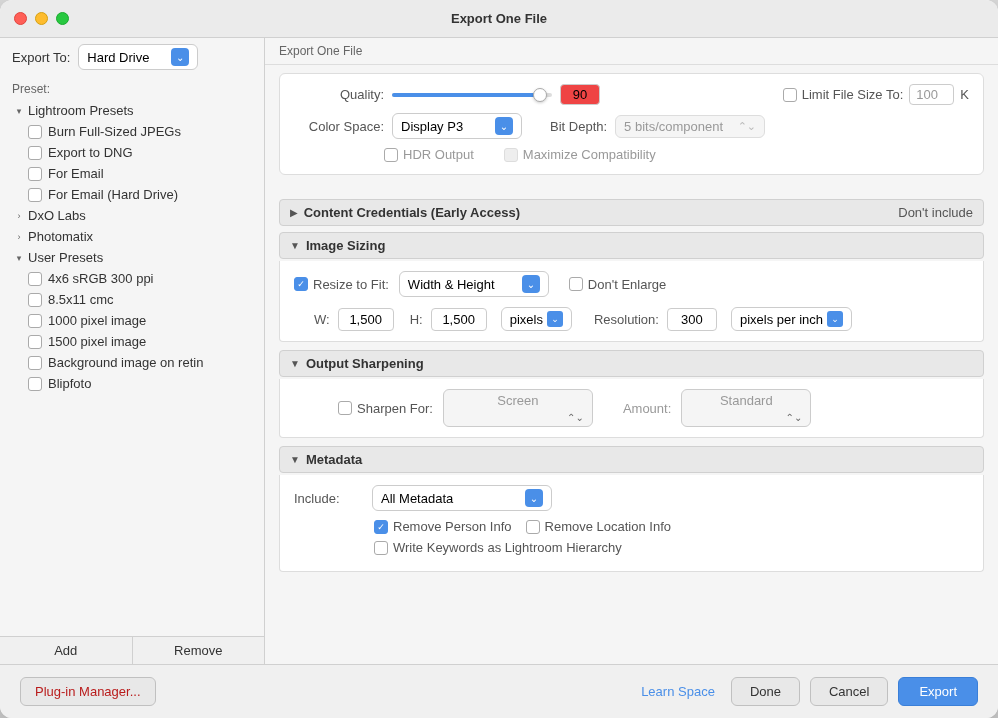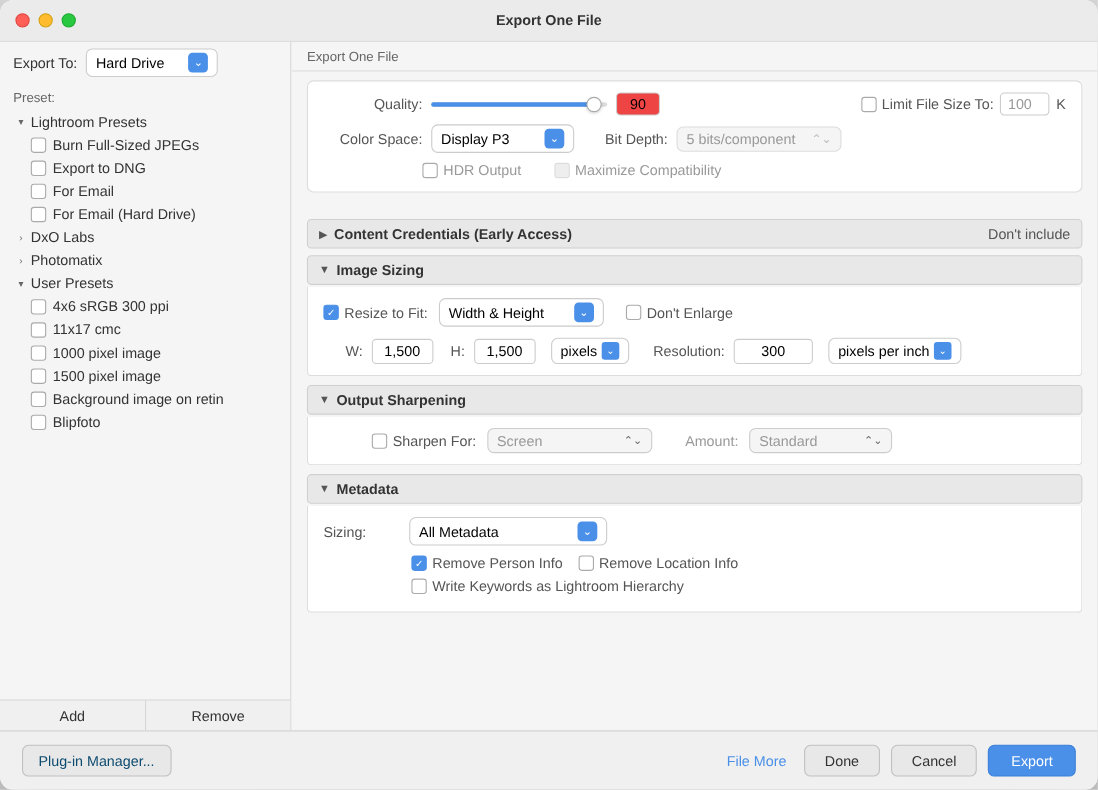--- a/index.html
+++ b/index.html
@@ -389,21 +389,21 @@
       border: 1px solid #ccc;
       border-radius: 6px;
       padding: 3px 8px;
       gap: 4px;
       cursor: pointer;
     }
     .resolution-input {
       border: 1px solid #ccc;
       border-radius: 4px;
       padding: 3px 8px;
-      width: 72px;
+      width: 50px;
       font-size: 13px;
       background: white;
       text-align: center;
     }
     .ppi-select {
       display: flex;
       align-items: center;
       background: white;
       border: 1px solid #ccc;
       border-radius: 6px;
@@ -434,20 +434,21 @@
       display: flex;
       align-items: center;
       background: #f5f5f5;
       border: 1px solid #ccc;
       border-radius: 6px;
       padding: 3px 8px;
       gap: 4px;
       color: #999;
       min-width: 140px;
       cursor: pointer;
+      flex-direction: column;
     }
     .select-arrow-down {
       margin-left: auto;
       font-size: 10px;
       color: #666;
     }
 
     
     .metadata-row {
       display: flex;
@@ -495,21 +496,21 @@
       padding: 0 20px;
       gap: 10px;
     }
     .plugin-btn {
       background: #e8e8e8;
       border: 1px solid #c0c0c0;
       border-radius: 6px;
       padding: 6px 14px;
       font-size: 13px;
       cursor: pointer;
-      color: #0c4a6e;
+      color: #b91c1c;
     }
     .bottom-spacer { flex: 1; }
     .learn-more-link {
       color: #4a8fe8;
       font-size: 13px;
       cursor: pointer;
       text-decoration: none;
       margin-right: 6px;
     }
     .bottom-btn {
@@ -602,21 +603,21 @@
           <div class="tree-item tree-indent-0">
             <div class="tree-arrow">▾</div>
             <span class="tree-label">User Presets</span>
           </div>
           <div class="tree-item tree-indent-1">
             <div class="tree-checkbox"></div>
             <span class="tree-label">4x6 sRGB 300 ppi</span>
           </div>
           <div class="tree-item tree-indent-1">
             <div class="tree-checkbox"></div>
-            <span class="tree-label">11x17 cmc</span>
+            <span class="tree-label">8.5x11 cmc</span>
           </div>
           <div class="tree-item tree-indent-1">
             <div class="tree-checkbox"></div>
             <span class="tree-label">1000 pixel image</span>
           </div>
           <div class="tree-item tree-indent-1">
             <div class="tree-checkbox"></div>
             <span class="tree-label">1500 pixel image</span>
           </div>
           <div class="tree-item tree-indent-1">
@@ -752,21 +753,21 @@
             </div>
           </div>
         </div>
 
         <div class="section-header" style="margin-top: 6px;">
           <span class="section-arrow">▼</span>
           <span class="section-title">Metadata</span>
         </div>
         <div class="section-content">
           <div class="metadata-row">
-            <span style="color:#555;font-size:13px;min-width:70px;">Sizing:</span>
+            <span style="color:#555;font-size:13px;min-width:70px;">Include:</span>
             <div class="metadata-select">
               <span>All Metadata</span>
               <div class="metadata-arrow">⌄</div>
             </div>
           </div>
           <div class="checkbox-row" style="padding-left: 80px;">
             <label class="checkbox-label">
               <div class="checkbox-box checked">✓</div>
               <span>Remove Person Info</span>
             </label>
@@ -783,18 +784,18 @@
           </div>
         </div>
 
       </div>
     </div>
   </div>
 
   <div class="bottom-bar">
     <button class="plugin-btn">Plug-in Manager...</button>
     <div class="bottom-spacer"></div>
-    <a class="learn-more-link">File More</a>
+    <a class="learn-more-link">Learn Space</a>
     <button class="bottom-btn">Done</button>
     <button class="bottom-btn">Cancel</button>
     <button class="export-btn">Export</button>
   </div>
 </div>
 
 </body></html>

